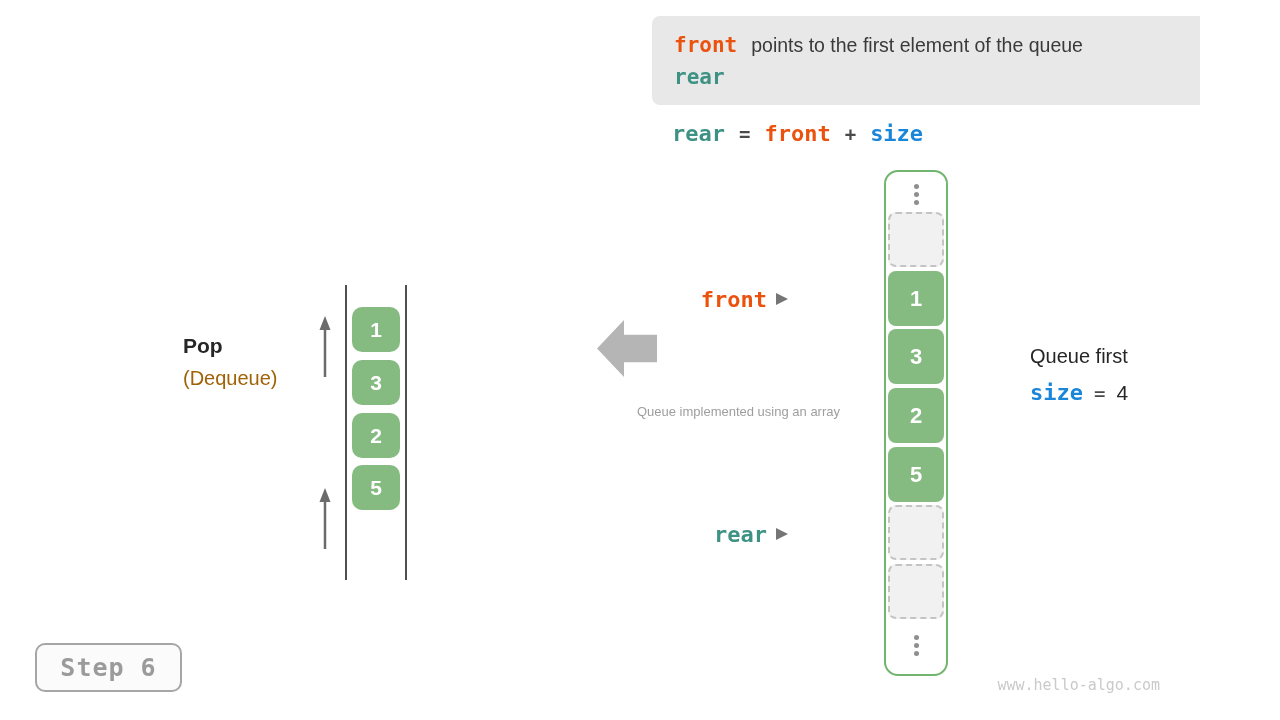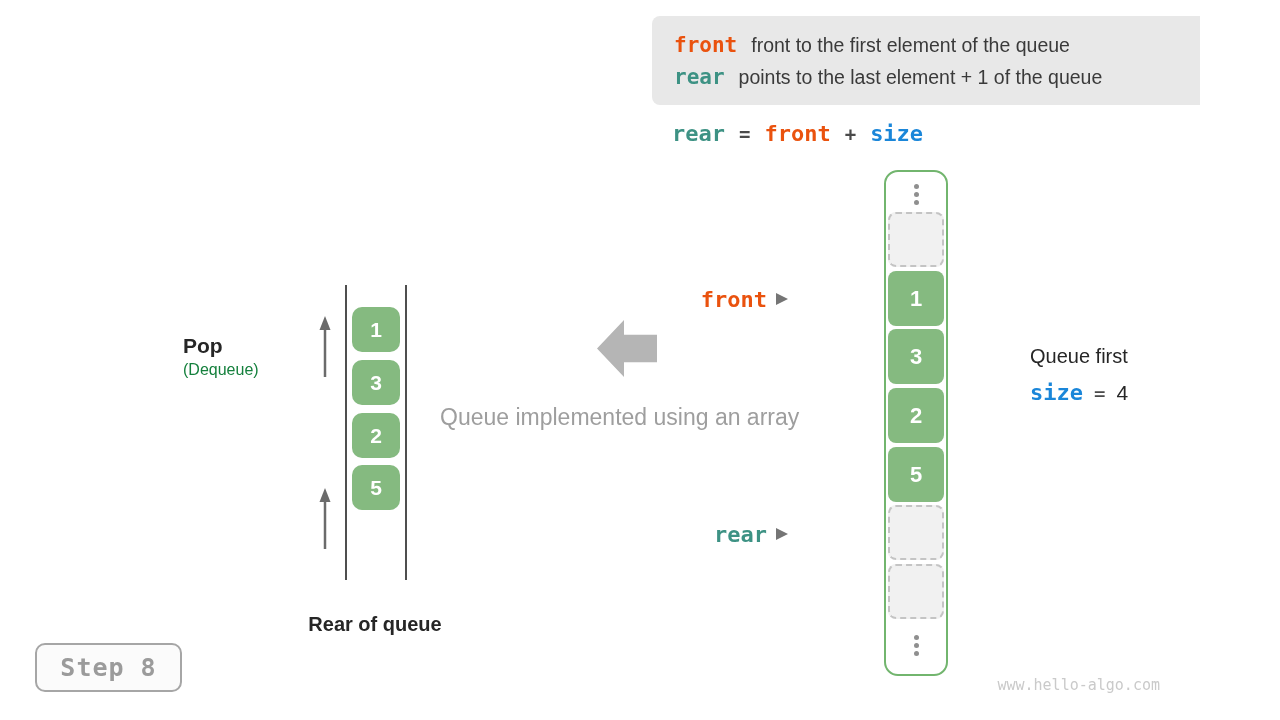--- a/index.html
+++ b/index.html
@@ -44,33 +44,33 @@
   .tube-line-left { left: 345px; }
   .tube-line-right { left: 405px; }
   .lq-cell {
     position: absolute; left: 352px; width: 48px; height: 45px;
     background: #85ba80; border-radius: 10px;
     display: flex; align-items: center; justify-content: center;
     color: #ffffff; font-weight: bold; font-size: 21px;
   }
   .op-label { position: absolute; left: 183px; width: 145px; text-align: left; }
   .op-title { font-weight: bold; font-size: 21px; color: #262626; }
-  .op-sub { font-size: 16px; color: #15803d; margin-top: 3px; }
+  .op-sub { font-size: 20px; color: #a16207; margin-top: 9px; }
   .up-arrow { position: absolute; left: 316px; width: 18px; height: 64px; }
 
   
   .block-arrow {
     position: absolute; left: 597px; top: 320px; width: 60px; height: 57px;
     background: #b5b5b5;
     -webkit-clip-path: polygon(0% 50%, 45% 0%, 45% 26%, 100% 26%, 100% 74%, 45% 74%, 45% 100%);
     clip-path: polygon(0% 50%, 45% 0%, 45% 26%, 100% 26%, 100% 74%, 45% 74%, 45% 100%);
   }
   .center-caption {
     position: absolute; left: 440px; top: 404px; width: 400px;
-    text-align: left; font-size: 23px; color: #9e9e9e;
+    text-align: right; font-size: 13px; color: #9e9e9e;
   }
 
   
   .array-box {
     position: absolute; left: 884px; top: 170px; width: 64px; height: 506px;
     border: 2px solid #72b56e; border-radius: 14px; background: #ffffff;
   }
   .arr-cell {
     position: absolute; left: 2px; width: 56px; height: 55px;
     border-radius: 8px; display: flex; align-items: center; justify-content: center;
@@ -116,37 +116,35 @@
   }
 </style>
 </head>
 <body>
 
 <div class="canvas">
 
   <div class="info-box">
     <div class="info-row">
       <span class="info-code code-orange">front</span>
-      <span class="info-text">front to the first element of the queue</span>
+      <span class="info-text">points to the first element of the queue</span>
     </div>
     <div class="info-row">
       <span class="info-code code-teal">rear</span>
-      <span class="info-text">points to the last element + 1 of the queue</span>
     </div>
   </div>
 
   <div class="formula">
     <span class="code-teal">rear</span>
     <span class="op">=</span>
     <span class="code-orange">front</span>
     <span class="op">+</span>
     <span class="code-blue">size</span>
   </div>
 
-  <div class="lq-title lq-title-bottom">Rear of queue</div>
 
   <div class="tube-line tube-line-left"></div>
   <div class="tube-line tube-line-right"></div>
 
   <div class="lq-cell" style="top:307px">1</div>
   <div class="lq-cell" style="top:360px">3</div>
   <div class="lq-cell" style="top:413px">2</div>
   <div class="lq-cell" style="top:465px">5</div>
 
   <div class="up-arrow" style="top:315px">
@@ -203,16 +201,16 @@
 
   <div class="qsize">
     <div class="qsize-label">Queue first</div>
     <div class="qsize-row">
       <span class="qsize-code">size</span>
       <span class="qsize-eq">=</span>
       <span class="qsize-val">4</span>
     </div>
   </div>
 
-  <div class="step-badge">Step 8</div>
+  <div class="step-badge">Step 6</div>
   <div class="watermark">www.hello-algo.com</div>
 
 </div>
 
 </body></html>

